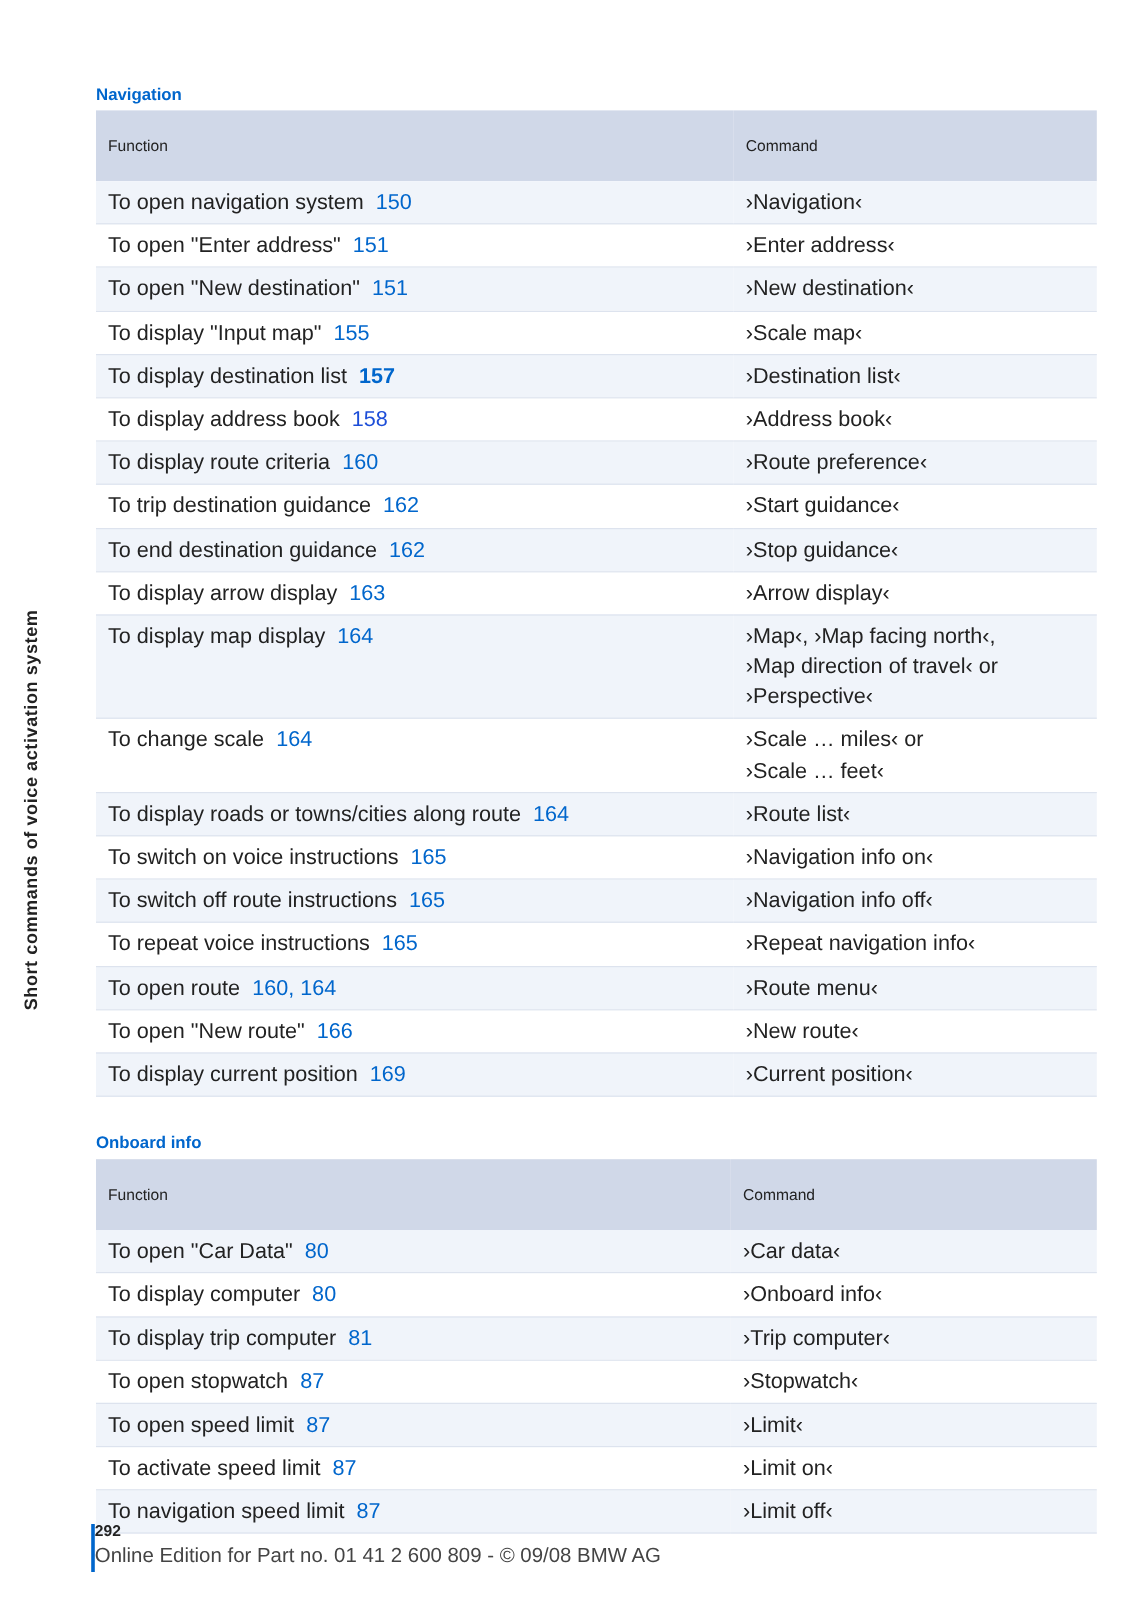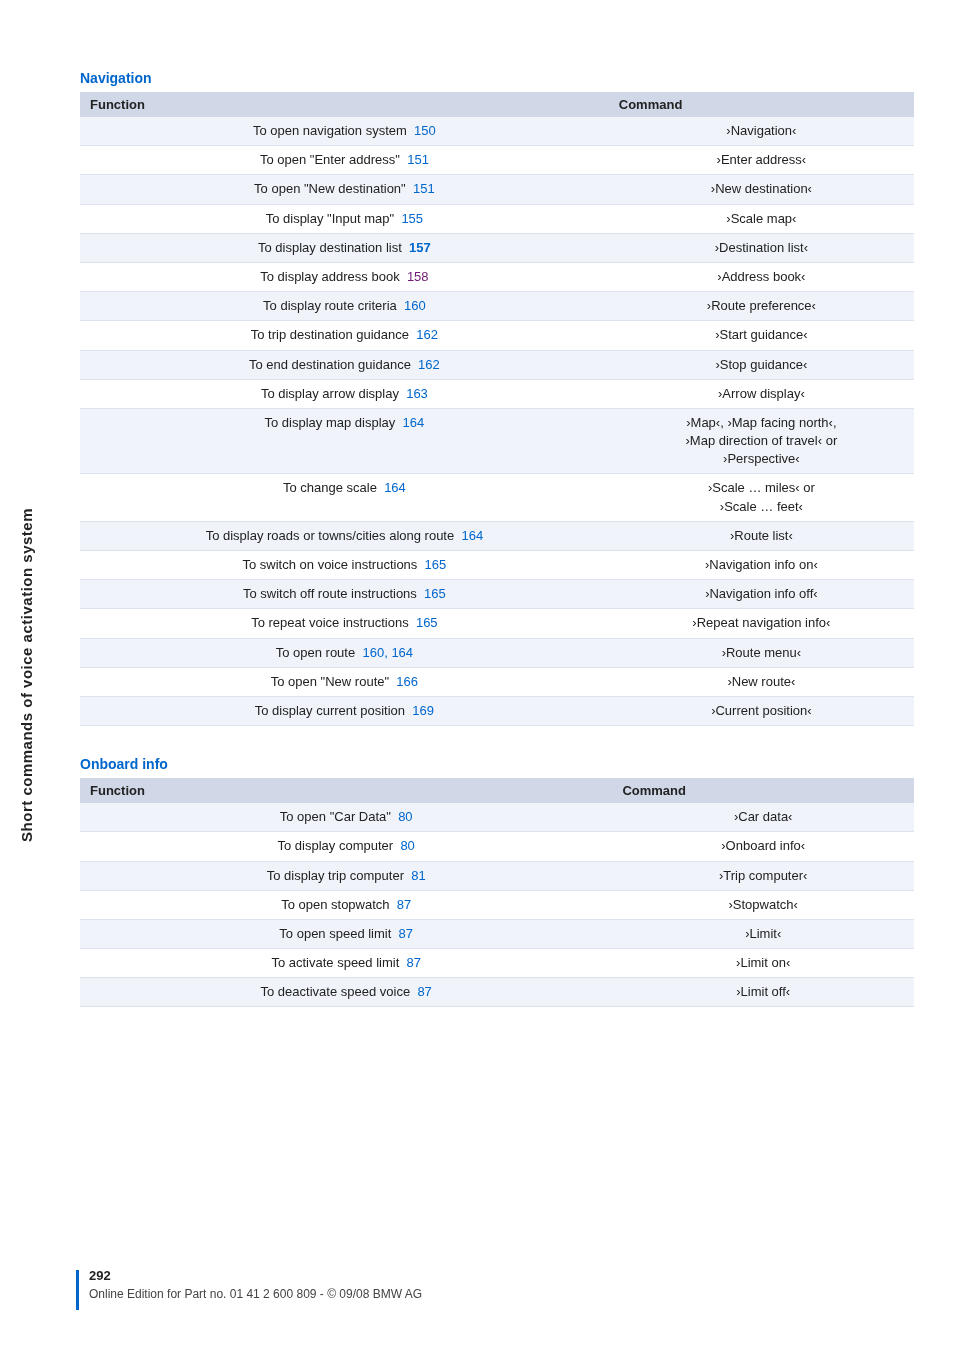--- a/index.html
+++ b/index.html
@@ -56,70 +56,68 @@
       width: 100%;
       border-collapse: collapse;
       margin-bottom: 20px;
     }
 
     thead tr {
       background-color: #d0d8e8;
     }
 
     thead th {
-      padding: 5px 10px;
+      padding: 22px 10px;
       text-align: left;
       font-size: 13px;
-      font-weight: bold;
+      font-weight: normal;
       color: #222;
       border: none;
     }
 
     tbody tr {
       border-bottom: 1px solid #dde3ee;
     }
 
     tbody tr:nth-child(odd) {
       background-color: #f0f4fa;
     }
 
     tbody tr:nth-child(even) {
       background-color: #fff;
     }
 
     tbody td {
       padding: 5px 10px;
-      font-size: 13px;
+      font-size: 18px;
       vertical-align: top;
       line-height: 1.4;
-      text-align: center;
     }
 
     
     .footer {
       position: absolute;
       bottom: 40px;
       left: 60px;
       right: 40px;
       display: flex;
       align-items: flex-start;
-      gap: 10px;
       padding-left: 16px;
     }
 
     .footer-line {
       width: 3px;
       height: 40px;
       background: #0066cc;
       flex-shrink: 0;
       margin-top: 2px;
     }
 
     .footer-text {
-      font-size: 12px;
+      font-size: 17px;
       color: #444;
     }
 
     .footer-page {
       font-size: 13px;
       font-weight: bold;
       color: #222;
       margin-bottom: 4px;
     }
   </style>
@@ -173,21 +171,21 @@
           <tr>
       <td>
         <span>To display destination list</span>
         &nbsp;<span style="color:#0066cc;font-weight:bold;"><span style="color:#0066cc;">157</span></span>
       </td>
       <td><span>›Destination list‹</span></td>
     </tr>
           <tr>
       <td>
         <span>To display address book</span>
-        &nbsp;<span style="color:#0066cc;"><span style="color:#701a75;">158</span></span>
+        &nbsp;<span style="color:#0066cc;"><span style="color:#1d4ed8;">158</span></span>
       </td>
       <td><span>›Address book‹</span></td>
     </tr>
           <tr>
       <td>
         <span>To display route criteria</span>
         &nbsp;<span style="color:#0066cc;"><span style="color:#0066cc;">160</span></span>
       </td>
       <td><span>›Route preference‹</span></td>
     </tr>
@@ -326,21 +324,21 @@
     </tr>
           <tr>
       <td>
         <span>To activate speed limit</span>
         &nbsp;<span style="color:#0066cc;">87</span>
       </td>
       <td><span>›Limit on‹</span></td>
     </tr>
           <tr>
       <td>
-        <span>To deactivate speed voice</span>
+        <span>To navigation speed limit</span>
         &nbsp;<span style="color:#0066cc;">87</span>
       </td>
       <td><span>›Limit off‹</span></td>
     </tr>
         </tbody>
     </table>
   </div>
 
 </div>
 

